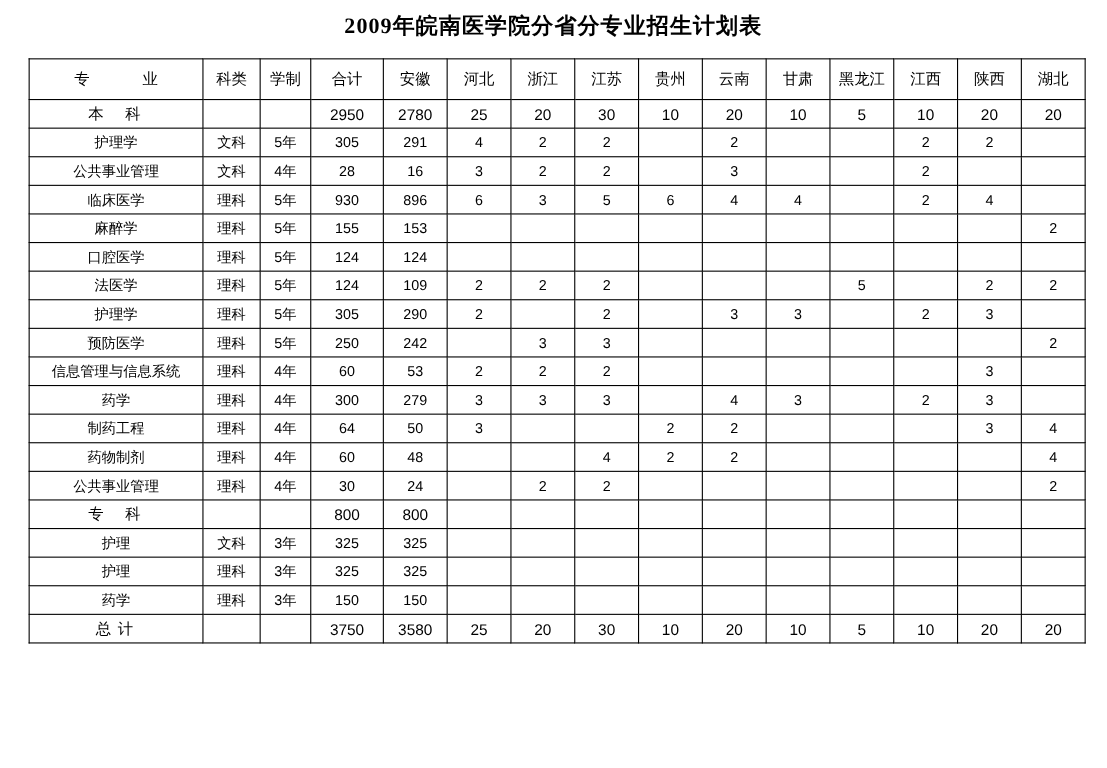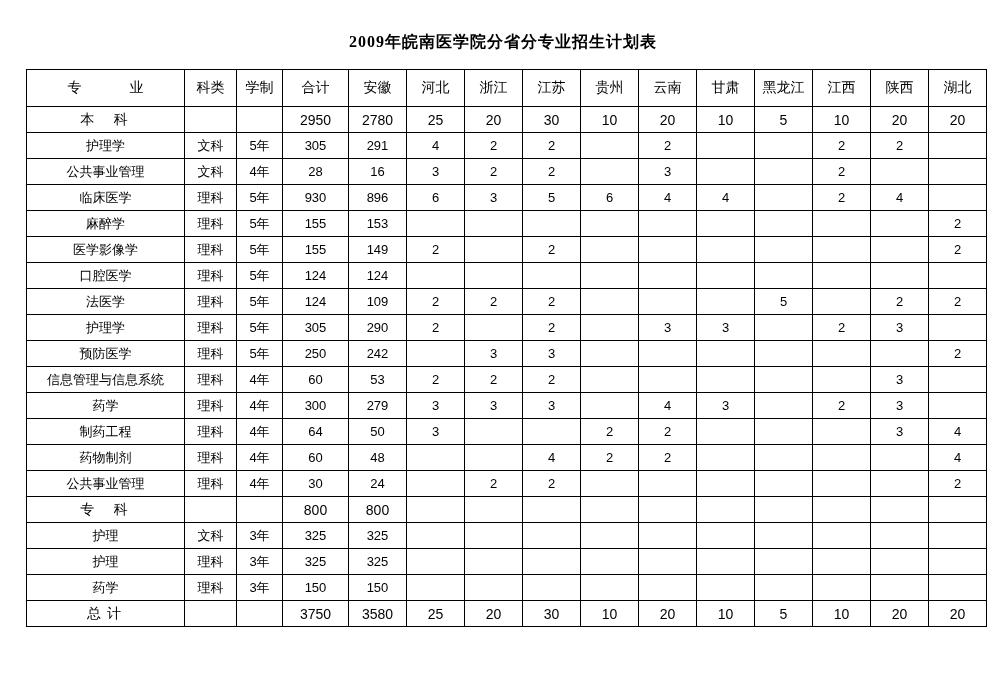--- a/index.html
+++ b/index.html
@@ -16,24 +16,24 @@
   }
   .page {
     position: relative;
     width: 1006px;
     height: 698px;
     box-sizing: border-box;
   }
   .title {
     text-align: center;
     font-family: "Liberation Serif", "DejaVu Serif", serif;
-    font-size: 16px;
+    font-size: 20px;
     font-weight: bold;
     letter-spacing: 1px;
-    padding-top: 32px;
+    padding-top: 10px;
     padding-bottom: 16px;
   }
   .table-wrap {
     padding: 0 26px;
     border-radius: 25px;
   }
   table.plan {
     border-collapse: collapse;
     width: 954px;
     table-layout: fixed;
@@ -215,37 +215,20 @@
             <td></td>
             <td></td>
             <td></td>
             <td></td>
             <td></td>
             <td></td>
             <td></td>
             <td>2</td>
           </tr>
           <tr>
-            <td class="major-cell">医学影像学</td>
-            <td>理科</td>
-            <td>5年</td>
-            <td>155</td>
-            <td>149</td>
-            <td>2</td>
-            <td></td>
-            <td>2</td>
-            <td></td>
-            <td></td>
-            <td></td>
-            <td></td>
-            <td></td>
-            <td></td>
-            <td>2</td>
-          </tr>
-          <tr>
             <td class="major-cell">口腔医学</td>
             <td>理科</td>
             <td>5年</td>
             <td>124</td>
             <td>124</td>
             <td></td>
             <td></td>
             <td></td>
             <td></td>
             <td></td>

